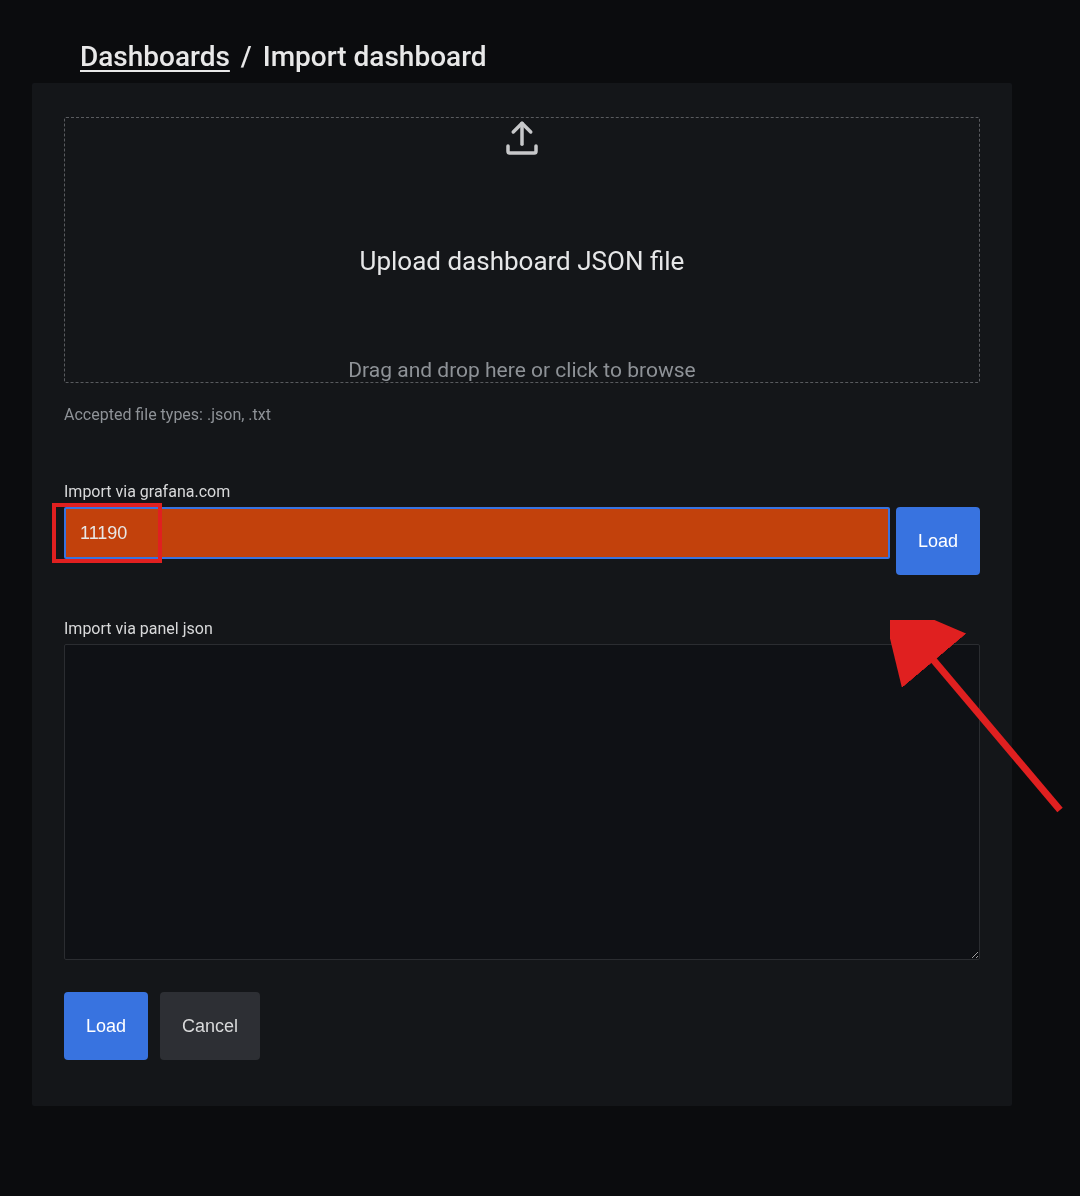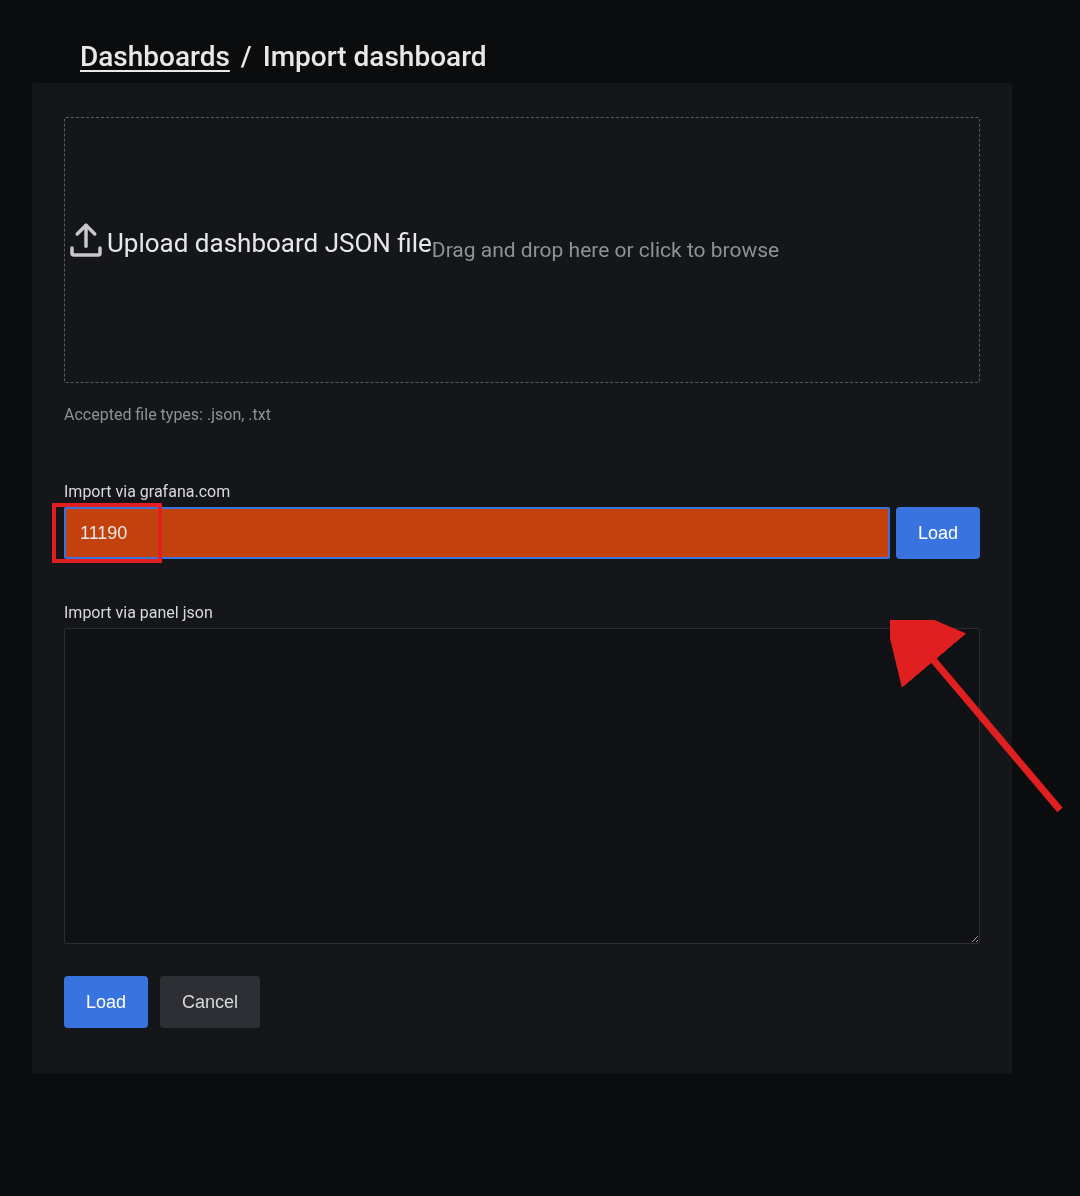--- a/index.html
+++ b/index.html
@@ -38,23 +38,23 @@
       border-radius: 2px;
       margin-left: -48px;
       padding: 34px 32px 46px 32px;
       width: 980px;
     }
     .dropzone {
       border: 1.5px dashed #595b5f;
       border-radius: 2px;
       height: 266px;
       display: flex;
-      flex-direction: row;
+      flex-direction: column;
       align-items: center;
-      justify-content: flex-start;
+      justify-content: space-between;
       cursor: pointer;
     }
     .dropzone svg {
       width: 42px;
       height: 42px;
       stroke: #c7c8ca;
       fill: none;
       stroke-width: 2;
       margin-bottom: 14px;
     }
@@ -89,21 +89,21 @@
       height: 52px;
       background: #c2410c;
       border: 2px solid #3873e0;
       border-radius: 2px;
       color: #e8e8e8;
       font-size: 18px;
       padding: 0 14px;
       outline: none;
     }
     .btn {
-      height: 52px;
+      height: 68px;
       padding: 0 22px;
       border: none;
       border-radius: 4px;
       font-size: 18px;
       font-weight: 500;
       cursor: pointer;
       display: inline-flex;
       align-items: center;
       justify-content: center;
     }

